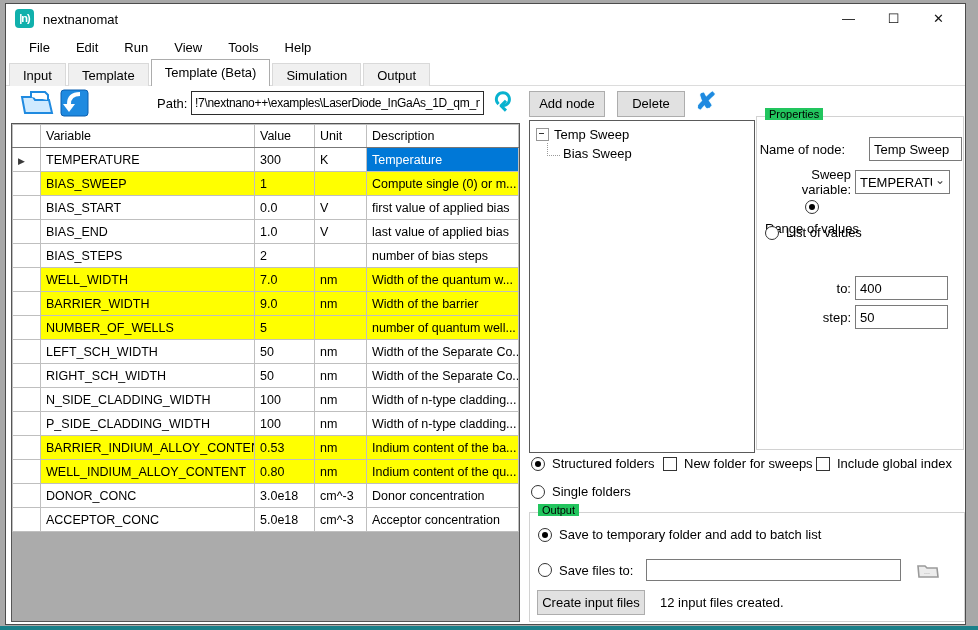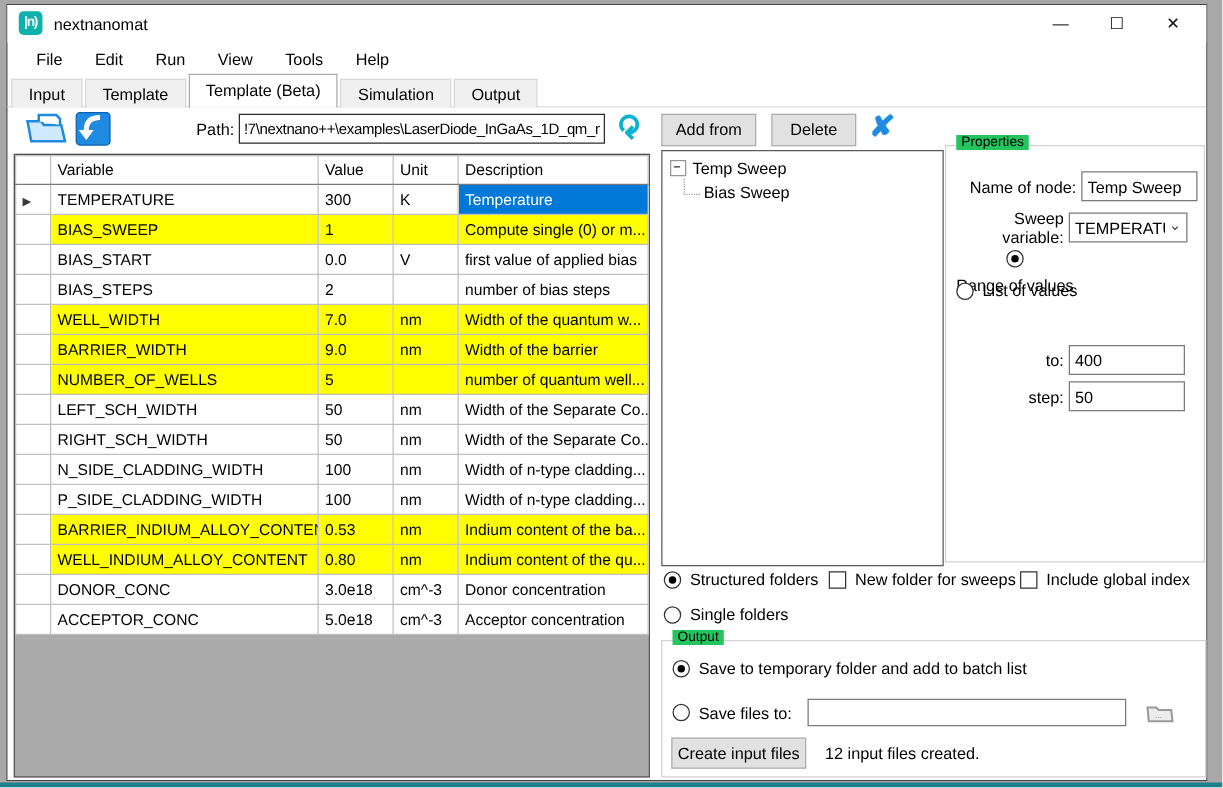--- a/index.html
+++ b/index.html
@@ -178,20 +178,27 @@
             </tr>
             <tr>
               <td class="rowhdr"></td>
               <td>BIAS_START</td>
               <td>0.0</td>
               <td>V</td>
               <td>first value of applied bias</td>
             </tr>
             <tr>
               <td class="rowhdr"></td>
+              <td>BIAS_END</td>
+              <td>1.0</td>
+              <td>V</td>
+              <td>last value of applied bias</td>
+            </tr>
+            <tr>
+              <td class="rowhdr"></td>
               <td>BIAS_STEPS</td>
               <td>2</td>
               <td></td>
               <td>number of bias steps</td>
             </tr>
             <tr class="hl">
               <td class="rowhdr"></td>
               <td>WELL_WIDTH</td>
               <td>7.0</td>
               <td>nm</td>
@@ -264,39 +271,39 @@
               <td class="rowhdr"></td>
               <td>ACCEPTOR_CONC</td>
               <td>5.0e18</td>
               <td>cm^-3</td>
               <td>Acceptor concentration</td>
             </tr>
           </tbody>
       </table>
     </div>
 
-    <div class="btn" style="left:523px;top:87px;width:76px;height:26px;line-height:24px;">Add from</div>
+    <div class="btn" style="left:523px;top:87px;width:76px;height:26px;line-height:24px;">Add node</div>
     <div class="btn" style="left:611px;top:87px;width:68px;height:26px;line-height:24px;">Delete</div>
     <div class="x-icon">✘</div>
 
     <div class="treebox">
       <div class="tree-node">
         <span class="expander"></span>
         <span class="tree-label">Temp Sweep</span>
       </div>
       <div class="tree-node tree-child">
         <span class="tree-connector"></span>
         <span class="tree-label">Bias Sweep</span>
       </div>
     </div>
 
     <div class="groupbox" style="left:750px;top:112px;width:208px;height:334px;">
       <span class="gb-label">Properties</span>
 
-      <div class="prop-row" style="left:16px;top:20px;">
+      <div class="prop-row" style="left:0;top:20px;gap:20px;">
         <span class="prop-lbl" style="width:88px;">Name of node:</span>
         <input class="txt" style="width: 93px; margin-left: 4px;" value="Temp Sweep">
       </div>
 
       <div class="prop-row" style="left:6px;top:50px;">
         <span class="prop-lbl" style="width:88px;">Sweep variable:</span>
         <div class="combo" style="width:95px;margin-left:4px;">
           <span class="combo-text">TEMPERATURE</span>
           <span class="combo-arrow">⌄</span>
         </div>

